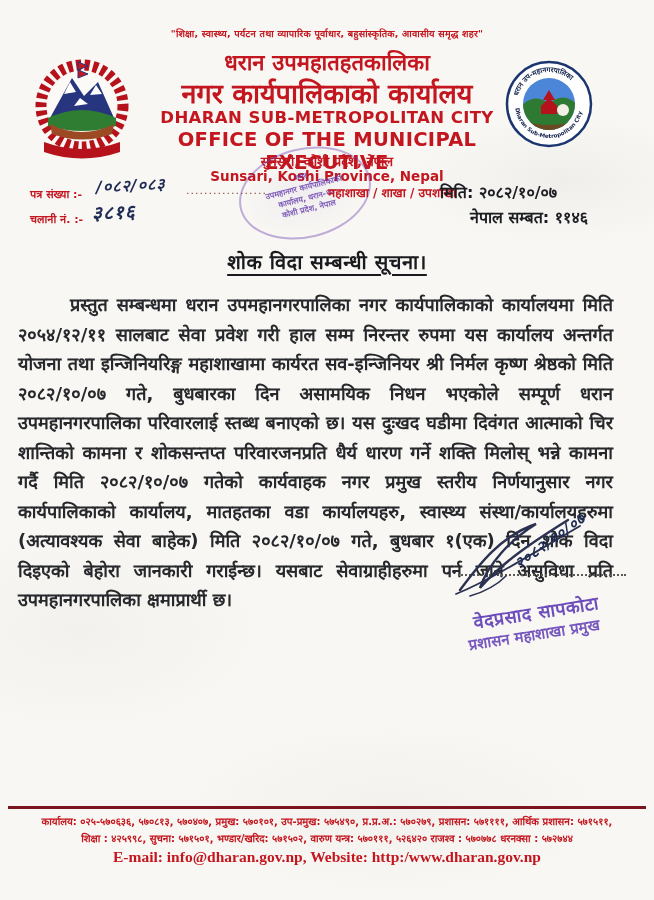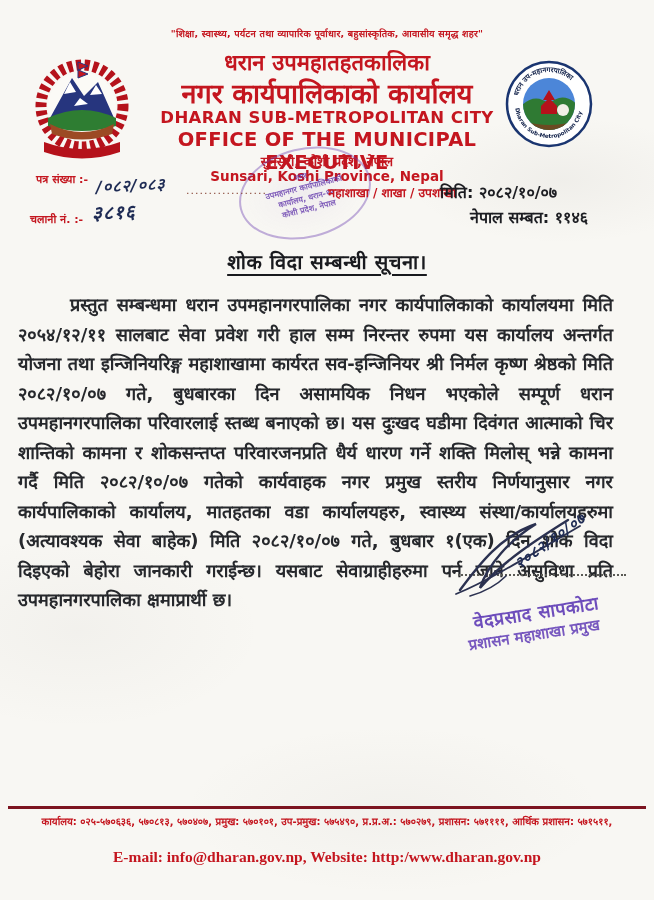--- a/index.html
+++ b/index.html
@@ -32,21 +32,21 @@
 
   .emblem-left { top:52px; left:30px; }
   .seal-right  { top:60px; left:505px; }
 
   
   .meta-label { font-size:11px; font-weight:bold; color:#c4161f; }
   .handwrite {
     font-style:italic; font-weight:bold; color:#1f2c55;
     font-family:"DejaVu Sans","Liberation Sans",sans-serif;
   }
-  .ref-label   { top:171px; left:30px;margin-left:6px; }
+  .ref-label   { top:186px; left:30px; }
   .ref-value   { top:174px; left:96px; font-size:16px; transform:rotate(-3deg); letter-spacing:1px; }
   .ref-dots    { top:184px; left:186px; font-size:11px; color:#8a4a3a; letter-spacing:1px; }
   .section-lbl { top:184px; left:288px; font-size:12px; font-weight:bold; color:#c4161f;margin-left:40px; }
   .date-line   { top:181px; left:440px; font-size:16px; color:#1c1d22; font-weight:bold; }
   .disp-label  { top:211px; left:30px; }
   .disp-value  { top:199px; left:92px; font-size:19px; transform:rotate(-2deg); letter-spacing:1px; }
   .sambat-line { top:206px; left:470px; font-size:16px; color:#1c1d22; font-weight:bold; }
 
   
   .hdr-stamp {
@@ -187,15 +187,16 @@
       <path d="M16,88 C50,74 92,48 140,20" fill="none" stroke="#2b3150" stroke-width="1.8" stroke-linecap="round"></path>
       <path d="M30,90 C44,86 58,78 66,70" fill="none" stroke="#2b3150" stroke-width="1.6" stroke-linecap="round"></path>
     </svg>
     <div class="handwrite sig-date">२०८२/१०/०७</div>
     <div class="sig-name">वेदप्रसाद सापकोटा</div>
     <div class="sig-role">प्रशासन महाशाखा प्रमुख</div>
   </div>
 
   <div class="abs foot-rule"></div>
   <div class="abs foot-l1 center">कार्यालय: ०२५-५७०६३६, ५७०८१३, ५७०४०७, प्रमुख: ५७०१०१, उप-प्रमुख: ५७५४९०, प्र.प्र.अ.: ५७०२७९, प्रशासन: ५७११११, आर्थिक प्रशासन: ५७१५११,</div>
+  <div class="abs foot-l2 center">शिक्षा : ४२५९९८, सुचना: ५७१५०१, भण्डार/खरिद: ५७१५०२, वारुण यन्त्र: ५७०१११, ५२६४२० राजश्व : ५७०७७८ धरनक्सा : ५७२७४४</div>
   <div class="abs foot-email center">E-mail: info@dharan.gov.np, Website: http:/www.dharan.gov.np</div>
 
 </div>
 
 </body></html>

